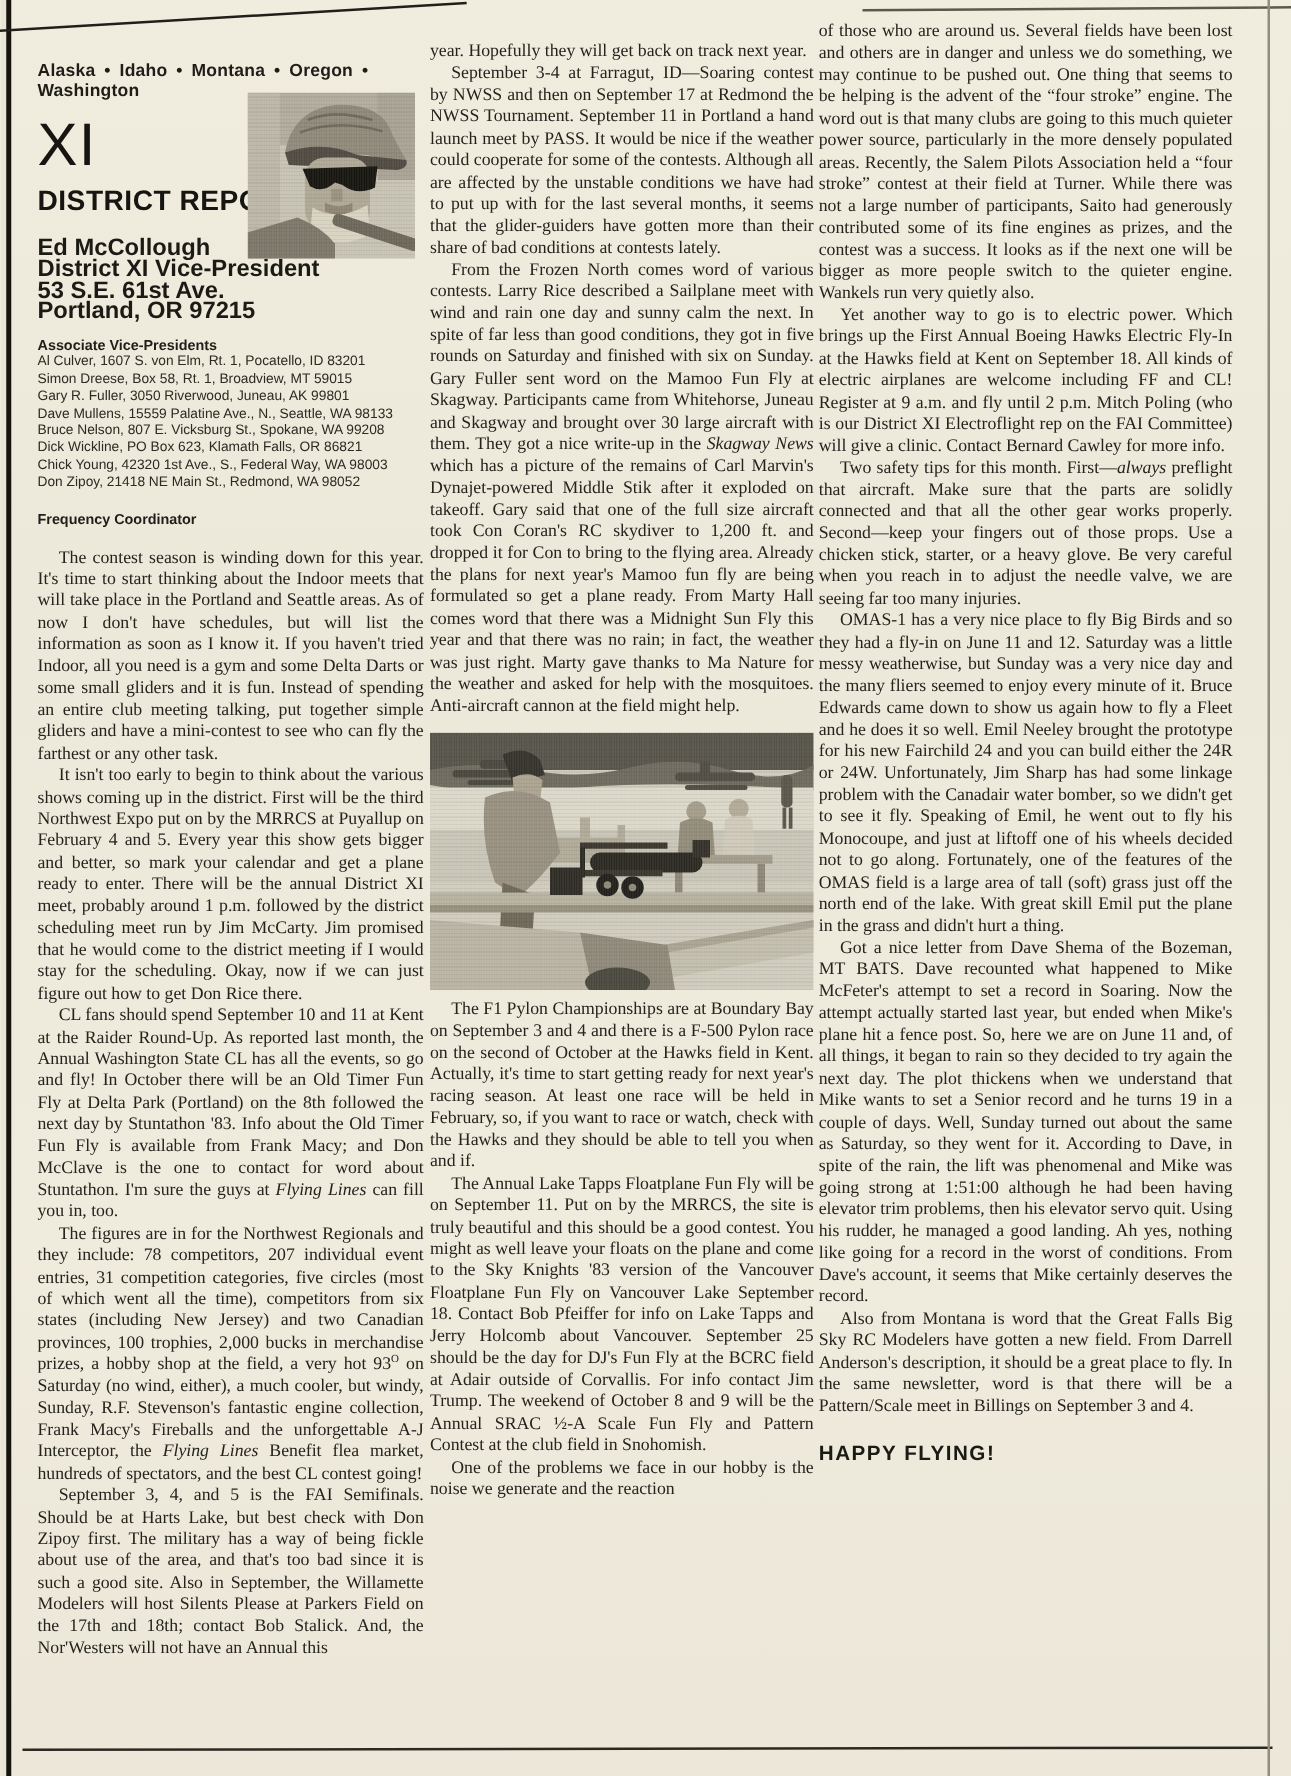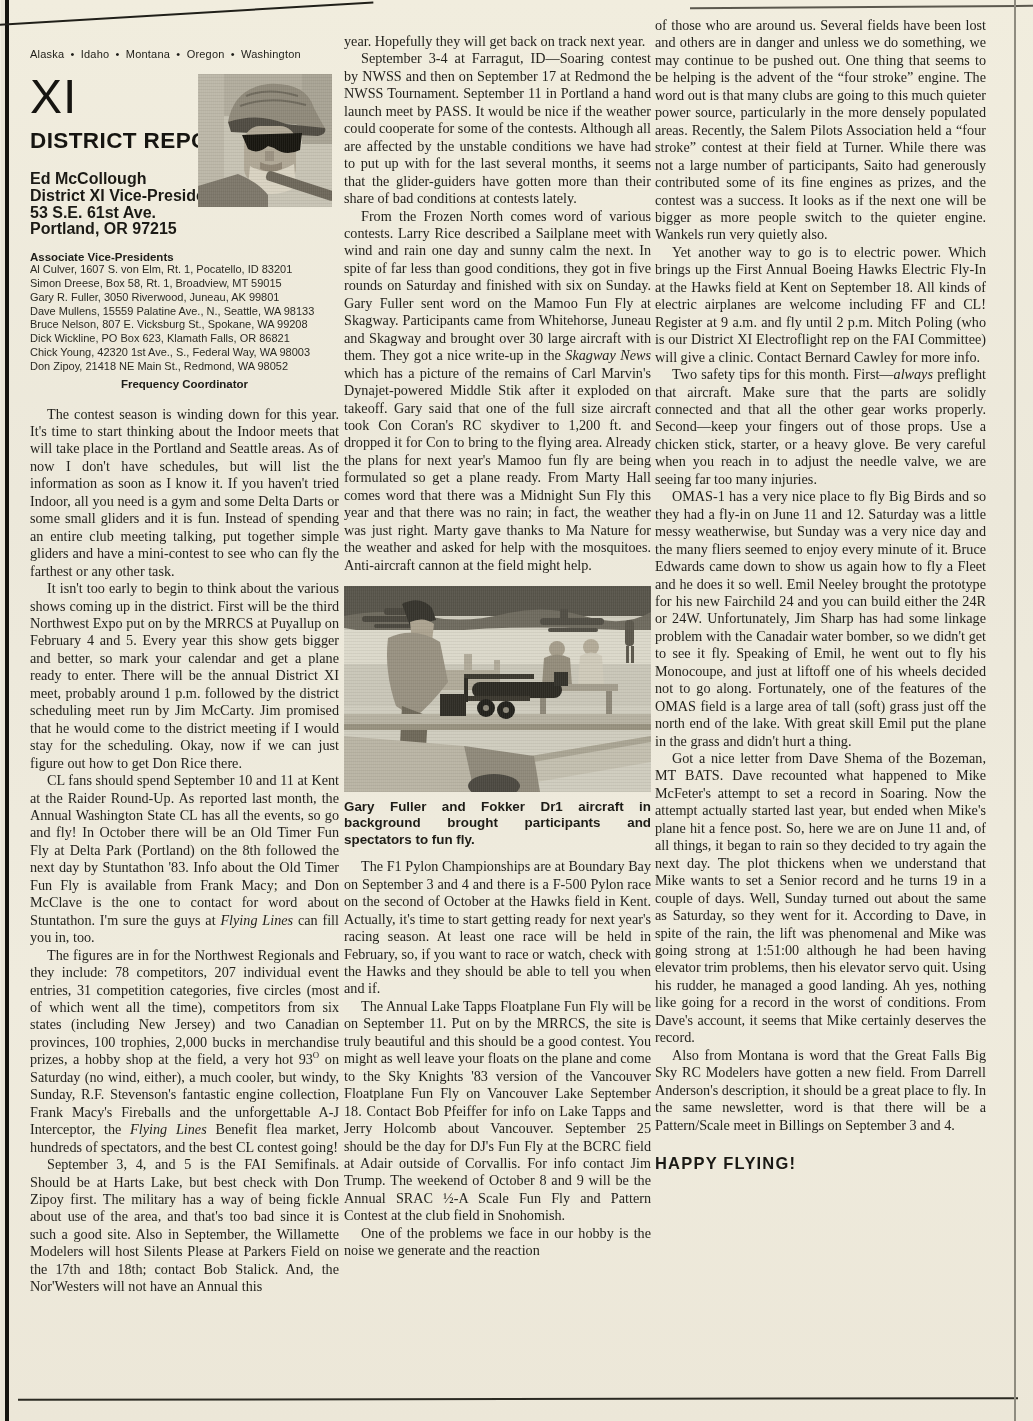--- a/index.html
+++ b/index.html
@@ -13,28 +13,28 @@
             transform:rotate(-3.4deg);transform-origin:left center;}
   .edge-top2{position:absolute;left:690px;top:6px;width:345px;height:2px;background:#5b584e;transform:rotate(-0.4deg);}
   .edge-bottom{position:absolute;left:18px;top:1398px;width:1000px;height:2px;background:#2b2a22;transform:rotate(-0.1deg);}
   .edge-right{position:absolute;left:1014px;top:0;width:2px;height:100%;background:#8f8c80;}
 
   .col{position:absolute;}
   .col-left{left:30px;top:48px;width:309px;}
   .col-mid{left:344px;top:33px;width:307px;}
   .col-right{left:655px;top:17px;width:331px;}
 
-  .states{font-size:11px;font-weight:normal;letter-spacing:.2px;word-spacing:3px;color:#1e1d18;}
+  .states{font-size:14px;font-weight:bold;letter-spacing:.2px;word-spacing:3px;color:#1e1d18;}
   .district-number{font-size:48px;font-weight:normal;line-height:1;margin-top:13px;letter-spacing:1px;color:#161511;}
   .district-title{font-size:22.5px;font-weight:bold;margin-top:7px;letter-spacing:.4px;color:#161511;}
-  .officer{margin-top:17px;font-size:16px;font-weight:bold;line-height:16.8px;color:#1b1a15;}
+  .officer{margin-top:17px;font-size:19px;font-weight:bold;line-height:16.8px;color:#1b1a15;}
   .officer div{white-space:nowrap;}
   .sub-heading{margin-top:13px;font-size:11.5px;font-weight:bold;color:#1e1d18;}
   .roster .line{font-size:11px;line-height:13.8px;white-space:nowrap;color:#2b2a23;}
-  .freq{margin-top:4px;text-align:center;}
+  .freq{margin-top:16px;}
   .body-paras{margin-top:16px;}
 
   .para{font-family:"Liberation Serif",serif;font-size:14.2px;line-height:17.45px;
         text-align:justify;color:#24231e;margin:0;text-indent:17px;}
   .para.noindent{text-indent:0;}
   .para sup{font-size:62%;line-height:0;vertical-align:super;}
 
   .photo{position:relative;overflow:hidden;}
   .photo::after{content:"";position:absolute;inset:0;pointer-events:none;
     background:repeating-linear-gradient(0deg,rgba(40,35,25,.06) 0 1px,transparent 1px 3px),
@@ -170,21 +170,20 @@
           <rect x="120" y="92" width="4" height="24" fill="#2b2922"></rect>
         </g>
         <rect x="96" y="108" width="26" height="22" fill="#2e2c25"></rect>
         <path d="M150 176 L307 150 L307 176 L170 200 Z" fill="#c3bfaf"></path>
         <path d="M150 176 L307 150 L307 156 L154 182 Z" fill="#a9a493"></path>
         <path d="M0 150 L120 160 L130 206 L0 206 Z" fill="#b9b4a4"></path>
         <path d="M120 160 L190 170 L196 206 L130 206 Z" fill="#8f897a"></path>
         <ellipse cx="150" cy="200" rx="26" ry="12" fill="#4b4840"></ellipse>
       </svg>
     </div>
-    <p class="caption">Gary Fuller and Fokker Dr1 aircraft in background brought participants and spectators to fun fly.</p>
     <div>
         <p class="para">The F1 Pylon Championships are at Boundary Bay on September 3 and 4 and there is a F-500 Pylon race on the second of October at the Hawks field in Kent. Actually, it's time to start getting ready for next year's racing season. At least one race will be held in February, so, if you want to race or watch, check with the Hawks and they should be able to tell you when and if.</p>
         <p class="para">The Annual Lake Tapps Floatplane Fun Fly will be on September 11. Put on by the MRRCS, the site is truly beautiful and this should be a good contest. You might as well leave your floats on the plane and come to the Sky Knights '83 version of the Vancouver Floatplane Fun Fly on Vancouver Lake September 18. Contact Bob Pfeiffer for info on Lake Tapps and Jerry Holcomb about Vancouver. September 25 should be the day for DJ's Fun Fly at the BCRC field at Adair outside of Corvallis. For info contact Jim Trump. The weekend of October 8 and 9 will be the Annual SRAC ½-A Scale Fun Fly and Pattern Contest at the club field in Snohomish.</p>
         <p class="para">One of the problems we face in our hobby is the noise we generate and the reaction</p>
       </div>
   </div>
 
   <div class="col col-right">
     <div>
         <p class="para noindent">of those who are around us. Several fields have been lost and others are in danger and unless we do something, we may continue to be pushed out. One thing that seems to be helping is the advent of the “four stroke” engine. The word out is that many clubs are going to this much quieter power source, particularly in the more densely populated areas. Recently, the Salem Pilots Association held a “four stroke” contest at their field at Turner. While there was not a large number of participants, Saito had generously contributed some of its fine engines as prizes, and the contest was a success. It looks as if the next one will be bigger as more people switch to the quieter engine. Wankels run very quietly also.</p>

